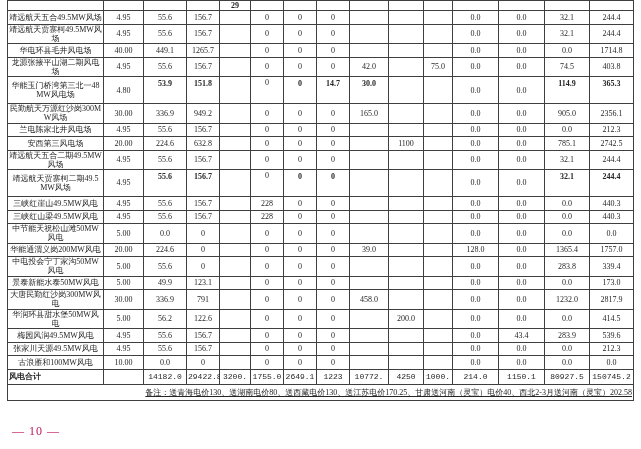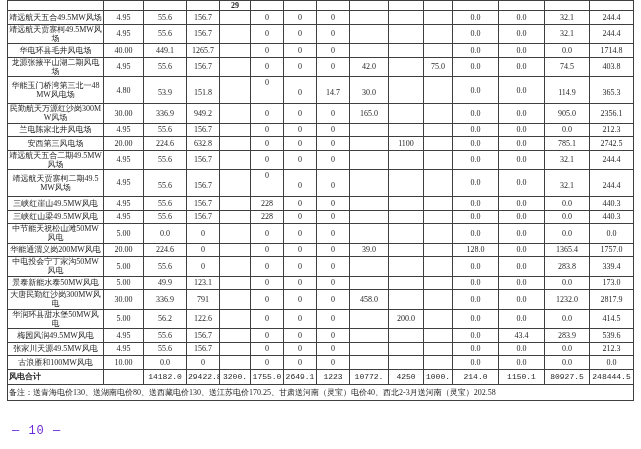--- a/index.html
+++ b/index.html
@@ -33,30 +33,29 @@
     padding-left:3px;
     word-break:break-all;
   }
   tr.partial{height:9px;font-weight:bold;}
   tr.s{height:13.6px;}
   tr.d{height:27px;}
   tr.total{height:15px;}
   tr.total td{font-weight:bold;}
   tr.total td.num{font-weight:normal;font-family:Liberation Mono, monospace;}
   tr.remark{height:16px;}
-  tr.remark td{text-align:left;font-weight:normal;}
-  tr.d td.vb{vertical-align:bottom;padding-bottom:6px;}
+  tr.remark td{text-align:right;font-weight:normal;text-decoration:underline;}
+  tr.d td.vb{vertical-align:bottom;padding-bottom:15px;font-weight:bold;}
   tr.d td.vt{vertical-align:top;padding-top:1px;}
   .page-number{
     position:absolute;
     left:12px;top:424px;
     font-size:12px;
     letter-spacing:1px;
-    color:#6d28d9;
-    font-family:Liberation Mono, monospace;
+    color:#be185d;
   }
 </style>
 </head>
 <body>
 
 <div class="page">
 
   <table class="grid">
     <colgroup>
       <col style="width:96px">
@@ -458,21 +457,21 @@
           <td class="num">3200.</td>
           <td class="num">1755.0</td>
           <td class="num">2649.1</td>
           <td class="num">1223</td>
           <td class="num">10772.</td>
           <td class="num">4250</td>
           <td class="num">1000.</td>
           <td class="num">214.0</td>
           <td class="num">1150.1</td>
           <td class="num">80927.5</td>
-          <td class="num">248444.5</td>
+          <td class="num">150745.2</td>
         </tr>
         <tr class="remark">
           <td colspan="15">备注：送青海电价130、送湖南电价80、送西藏电价130、送江苏电价170.25、甘肃送河南（灵宝）电价40、西北2-3月送河南（灵宝）202.58</td>
         </tr>
       </tbody>
   </table>
 
   <div class="page-number">— 10 —</div>
 
 </div>

